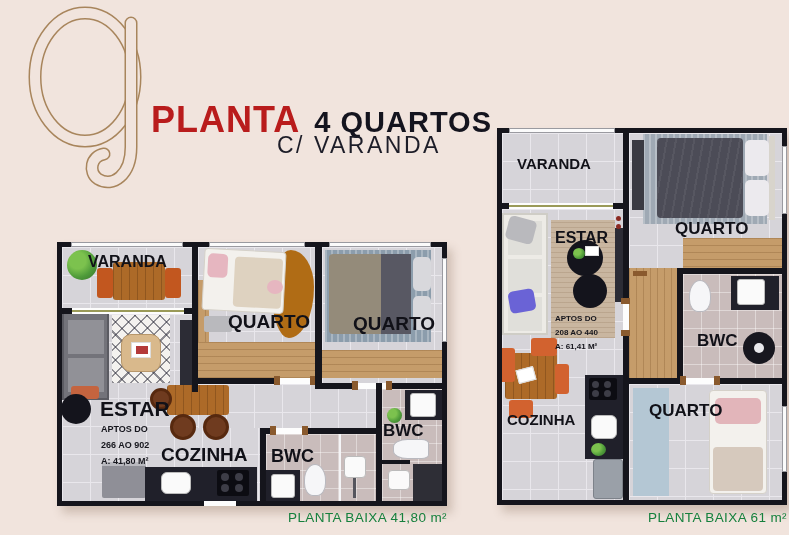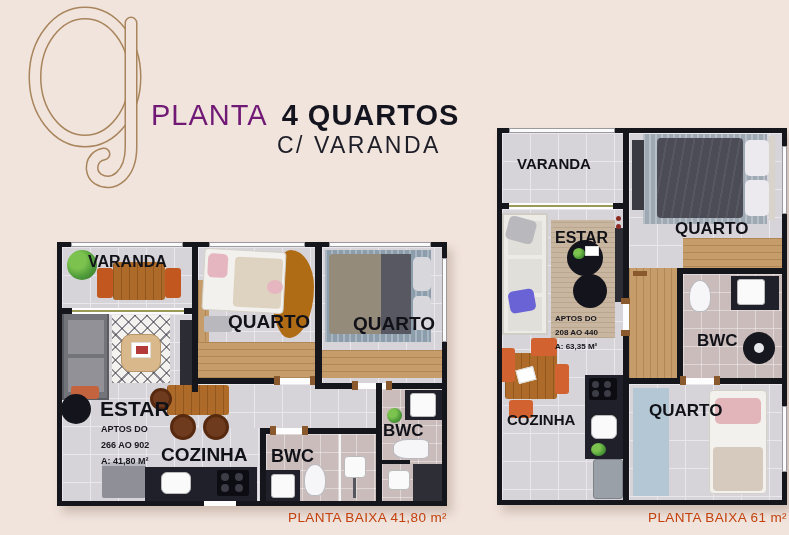--- a/index.html
+++ b/index.html
@@ -1,28 +1,28 @@
 <!DOCTYPE html>
 <html><head>
 <meta charset="utf-8">
 <style>
   html,body{margin:0;padding:0;}
   body{background:#f1e4dd;font-family:"Liberation Sans",sans-serif;}
   .stage{position:relative;width:789px;height:535px;background:#f1e4dd;overflow:hidden;}
   .abs{position:absolute;}
   
   .title-row{position:absolute;left:151px;top:99px;display:flex;gap:14px;align-items:baseline;white-space:nowrap;}
-  .title-gold{font-size:29px;font-weight:400;letter-spacing:1px;color:#701a75;}
+  .title-gold{font-size:36px;font-weight:700;letter-spacing:1px;color:#b91c1c;}
   .title-dark{font-size:29px;font-weight:800;letter-spacing:1px;color:#14141e;}
   .subtitle{position:absolute;left:277px;top:132px;font-size:23px;font-weight:500;letter-spacing:2.5px;color:#1d1d28;white-space:nowrap;}
   
   .plan{position:absolute;background:#e9e7ea;box-shadow:5px 7px 9px rgba(120,90,70,.28);}
   .plan-left{left:57px;top:242px;width:390px;height:264px;}
   .plan-right{left:497px;top:128px;width:290px;height:377px;}
-  .caption{position:absolute;font-size:13.5px;color:#c2410c;letter-spacing:.4px;white-space:nowrap;text-align:right;}
+  .caption{position:absolute;font-size:13.5px;color:#15803d;letter-spacing:.4px;white-space:nowrap;text-align:right;}
   
   .wall{position:absolute;background:#15151c;}
   .gap{position:absolute;background:#fdfdfd;}
   .slide{position:absolute;background:#9a9a58;}
   .jamb{position:absolute;background:#8a5a2e;}
   .win{position:absolute;background:#fbfbfb;border:1px solid #9a9aa0;box-sizing:border-box;}
   .floor{position:absolute;background-color:#d6d4d9;
     background-image:linear-gradient(#e9e7ec 1px,transparent 1px),linear-gradient(90deg,#e9e7ec 1px,transparent 1px);
     background-size:28px 28px;}
   .floor-bath{position:absolute;background-color:#c9bcbb;
@@ -289,21 +289,21 @@
     <div class="jamb" style="left:183px;top:248px;width:6px;height:9px;"></div>
     <div class="jamb" style="left:217px;top:248px;width:6px;height:9px;"></div>
     <div class="jamb" style="left:136px;top:143px;width:14px;height:5px;"></div>
 
     <div class="lbl" style="left:20px;top:28px;font-size:15px;font-weight:600;">VARANDA</div>
     <div class="lbl" style="left:178px;top:92px;font-size:17px;font-weight:600;">QUARTO</div>
     <div class="lbl" style="left:58px;top:102px;font-size:16px;">ESTAR</div>
     <div class="info" style="left:58px;top:184px;font-size:8px;">
       <div>APTOS DO</div>
       <div>208 AO 440</div>
-      <div>A: 63,35 M²</div>
+      <div>A: 61,41 M²</div>
     </div>
     <div class="lbl" style="left:200px;top:204px;font-size:17px;">BWC</div>
     <div class="lbl" style="left:10px;top:284px;font-size:15px;font-weight:600;">COZINHA</div>
     <div class="lbl" style="left:152px;top:274px;font-size:17px;font-weight:600;">QUARTO</div>
   </div>
   <div class="caption" style="left:600px;top:510px;width:187px;">PLANTA BAIXA 61 m²</div>
 
 </div>
 
 </body></html>

